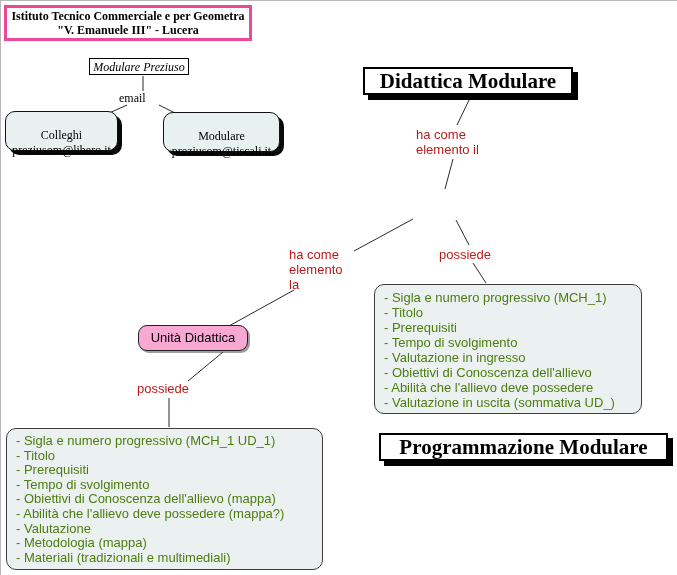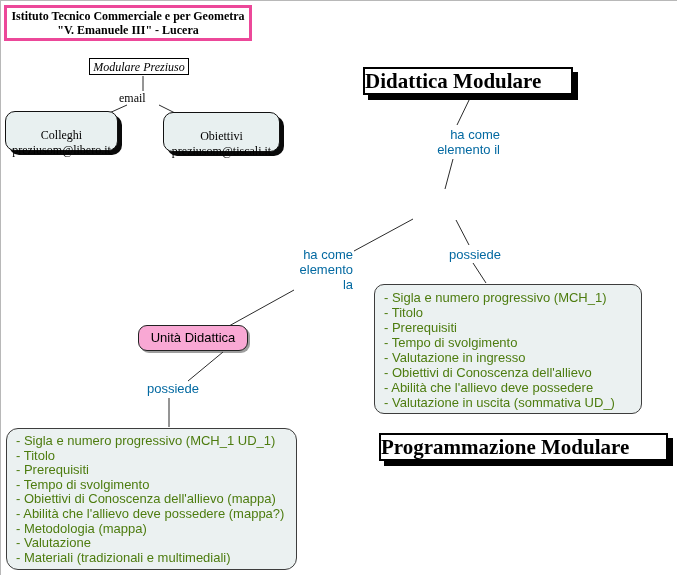--- a/index.html
+++ b/index.html
@@ -63,35 +63,36 @@
   }
   .contact-colleghi { left: 4px;   top: 110px; width: 113px; height: 40px; }
   .contact-studenti { left: 162px; top: 111px; width: 117px; height: 40px; }
 
   
   .heading-node {
     position: absolute;
     background: #ffffff;
     border: 2px solid #000;
     box-shadow: 5px 5px 0 #000;
+    text-align: center;
     font-family: "Liberation Serif", serif;
     font-weight: bold;
     box-sizing: border-box;
     white-space: nowrap;
   }
   .heading-didattica      { left: 362px; top: 66px;  width: 210px; height: 28px; font-size: 21px; line-height: 24px; }
   .heading-modulo         { left: 404px; top: 188px; width: 86px;  height: 29px; font-size: 21px; line-height: 25px; }
   .heading-programmazione { left: 378px; top: 432px; width: 289px; height: 28px; font-size: 21px; line-height: 24px; }
 
   
   .link-phrase {
     position: absolute;
-    text-align: right;
+    text-align: left;
     font-size: 13px; line-height: 15px;
-    color: #0369a1;
+    color: #b91c1c;
   }
   .link-elemento-il { left: 415px; top: 126px; width: 84px; }
   .link-elemento-la { left: 288px; top: 246px; width: 64px; }
   .link-possiede-modulo { left: 438px; top: 246px; width: 62px; }
   .link-possiede-unita  { left: 136px; top: 380px; width: 62px; }
 
   
   .unita-node {
     position: absolute; left: 137px; top: 324px; width: 110px; height: 26px;
     background: #f9a8d4;
@@ -110,21 +111,21 @@
     border: 1px solid #3d3d3d;
     border-radius: 10px;
     padding: 5px 9px;
     font-size: 13px; line-height: 15px;
     color: #4d7c0f;
     box-sizing: border-box;
     overflow: hidden;
     white-space: nowrap;
   }
   .list-modulo { left: 373px; top: 283px; width: 268px; height: 130px; }
-  .list-unita  { left: 5px;   top: 427px; width: 291px; height: 142px; line-height: 14.6px; border-radius: 12px; }
+  .list-unita  { left: 5px;   top: 427px; width: 317px; height: 142px; line-height: 14.6px; }
 </style>
 </head>
 <body>
 
 <div class="canvas">
 
   <svg class="wires">
     <g>
       <line x1="142" y1="75" x2="142" y2="90"></line>
       <line x1="126" y1="104" x2="106" y2="113"></line>
@@ -146,21 +147,21 @@
   </div>
 
   <div class="author-box">Modulare Preziuso</div>
   <div class="email-label">email</div>
 
   <div class="contact-node contact-colleghi">
     <div>Colleghi</div>
     <div>preziusom@libero.it</div>
   </div>
   <div class="contact-node contact-studenti">
-    <div>Obiettivi</div>
+    <div>Modulare</div>
     <div>preziusom@tiscali.it</div>
   </div>
 
   <div class="heading-node heading-didattica">Didattica Modulare</div>
 
   <div class="link-phrase link-elemento-il">
     <div>ha come</div>
     <div>elemento il</div>
   </div>
 
@@ -188,20 +189,20 @@
 
   <div class="link-phrase link-possiede-unita">possiede</div>
 
   <div class="list-node list-unita">
       <div>- Sigla e numero progressivo (MCH_1 UD_1)</div>
       <div>- Titolo</div>
       <div>- Prerequisiti</div>
       <div>- Tempo di svolgimento</div>
       <div>- Obiettivi di Conoscenza dell'allievo (mappa)</div>
       <div>- Abilità che l'allievo deve possedere (mappa?)</div>
+      <div>- Valutazione</div>
       <div>- Metodologia (mappa)</div>
-      <div>- Valutazione</div>
       <div>- Materiali (tradizionali e multimediali)</div>
     </div>
 
   <div class="heading-node heading-programmazione">Programmazione Modulare</div>
 
 </div>
 
 </body></html>

